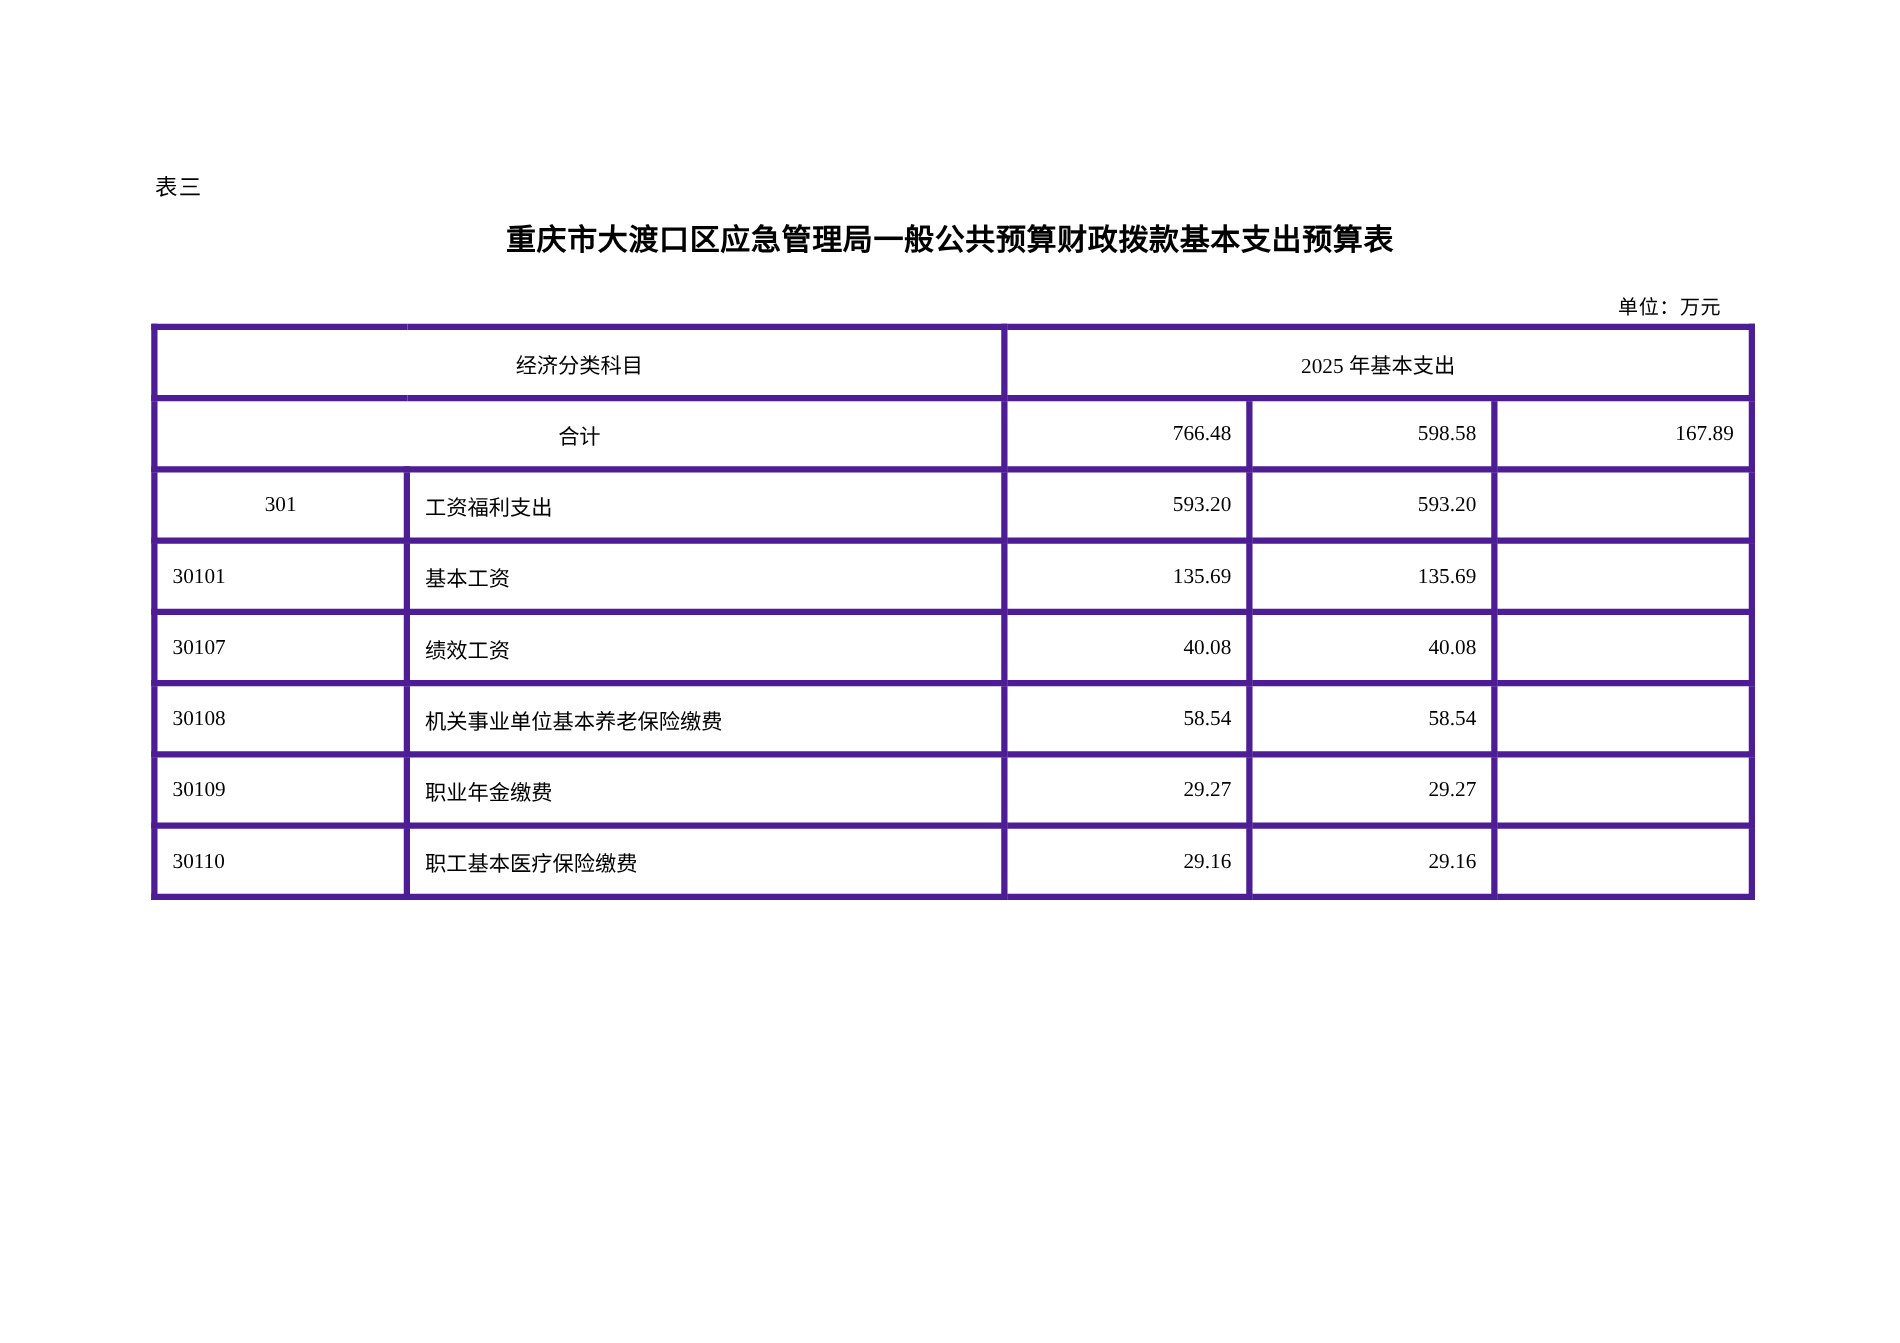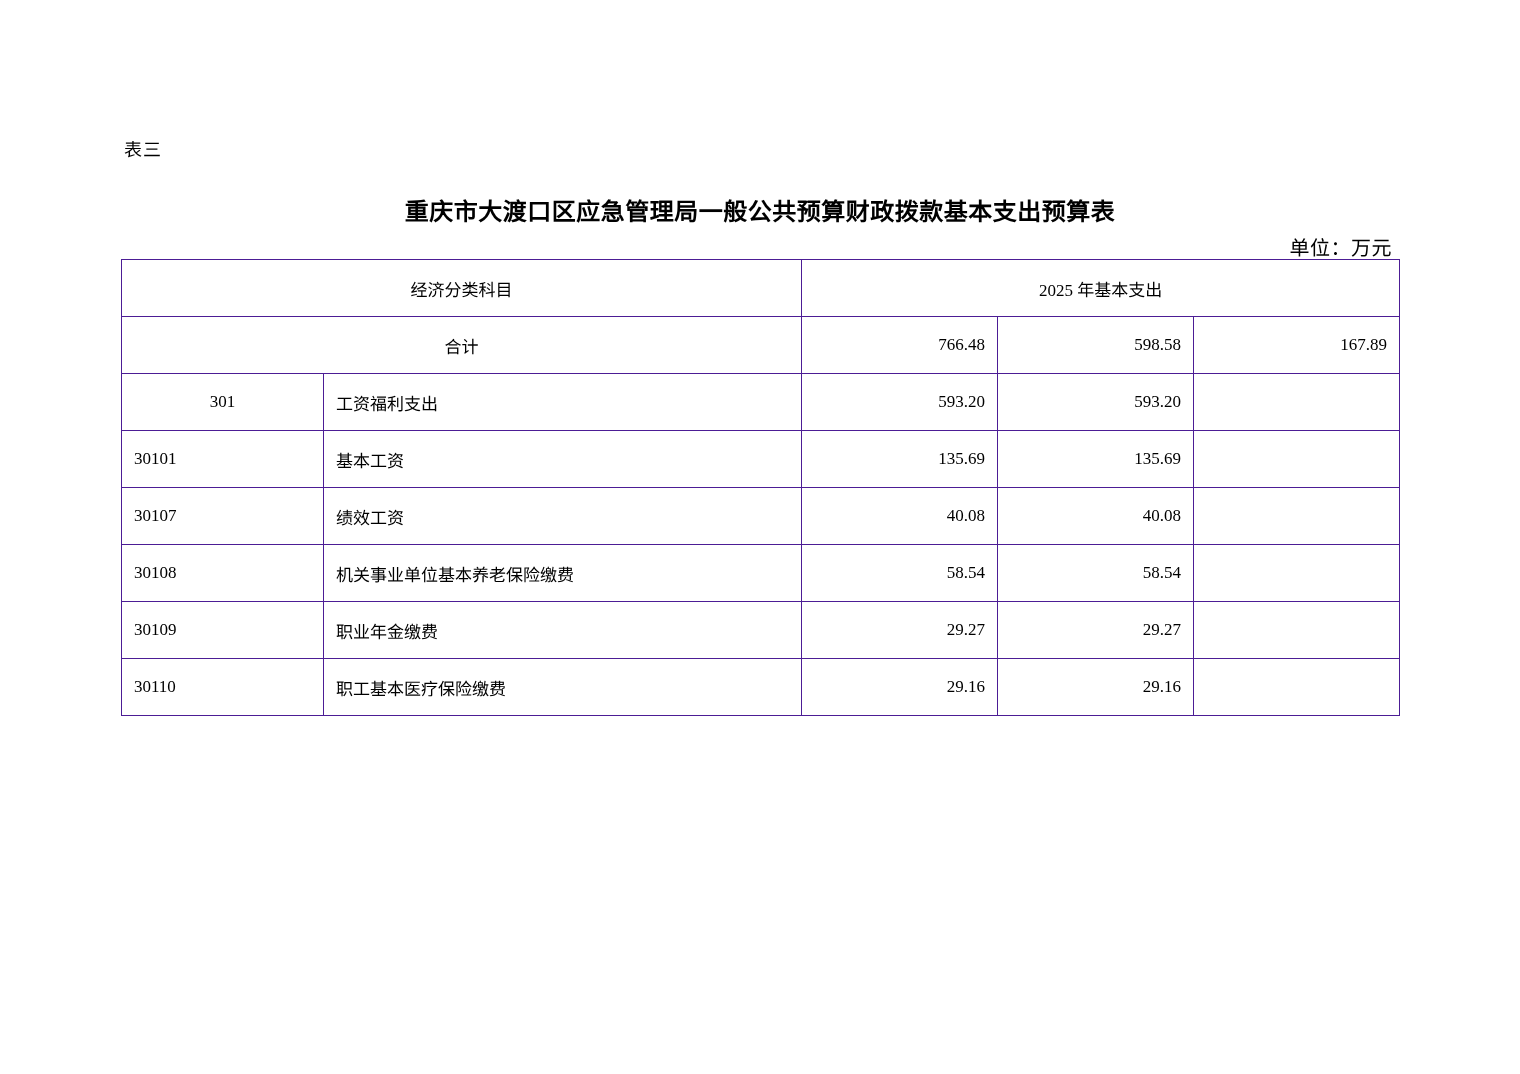--- a/index.html
+++ b/index.html
@@ -31,39 +31,38 @@
   }
   .doc-title {
     position: absolute;
     left: 0;
     top: 172px;
     width: 1520px;
     text-align: center;
     font-size: 24px;
     font-weight: bold;
     letter-spacing: 0.5px;
-    margin-top: 20px;
   }
   .unit-line {
     position: absolute;
-    right: 128px;
+    right: 143px;
     top: 232px;
-    font-size: 20px;
+    font-size: 16px;
     letter-spacing: 0.5px;
   }
   table.budget {
     position: absolute;
     left: 121px;
     top: 259px;
     width: 1278px;
     border-collapse: collapse;
     table-layout: fixed;
   }
   table.budget td, table.budget th {
-    border: 1px solid #4c1d95;
+    border: 5px solid #4c1d95;
     font-weight: normal;
     font-size: 17px;
     padding: 0 12px;
     height: 57px;
     box-sizing: border-box;
   }
   .c-code { width: 202px; }
   .c-name { width: 478px; }
   .c-total { width: 196px; }
   .c-person { width: 196px; }

